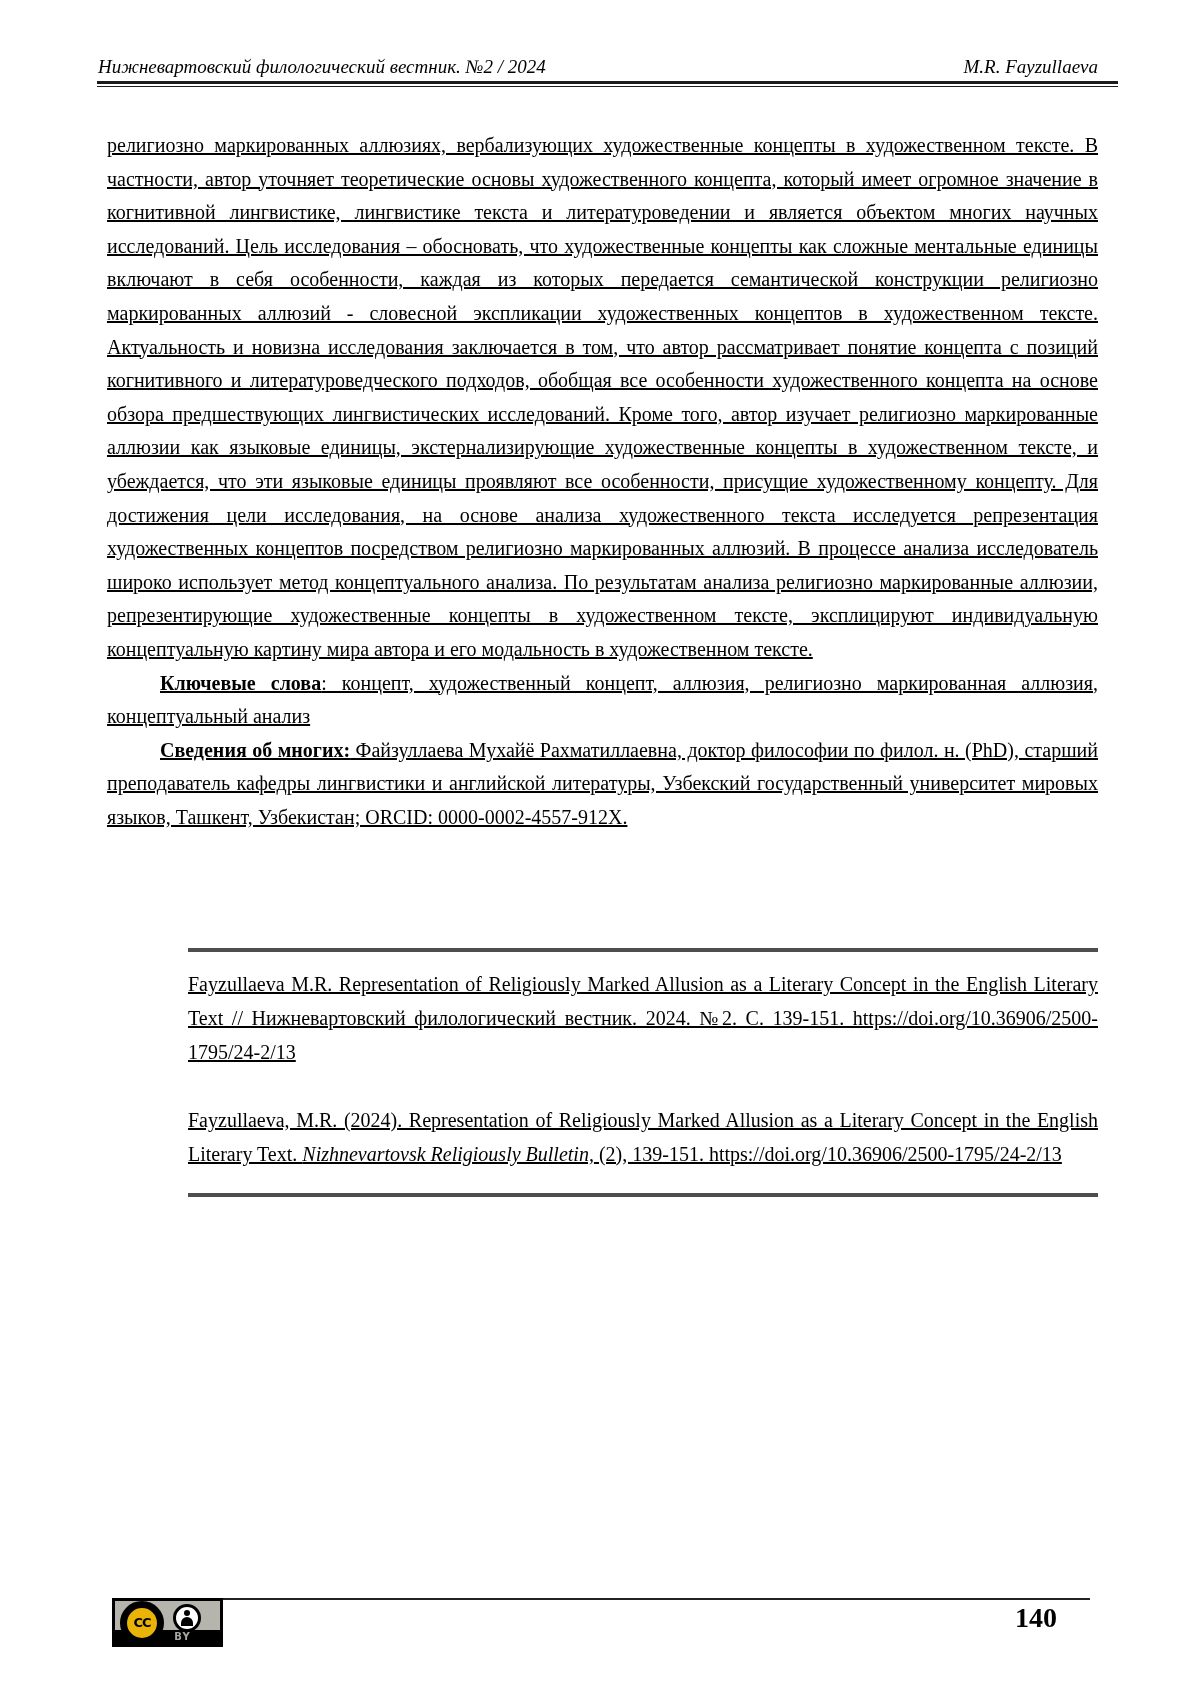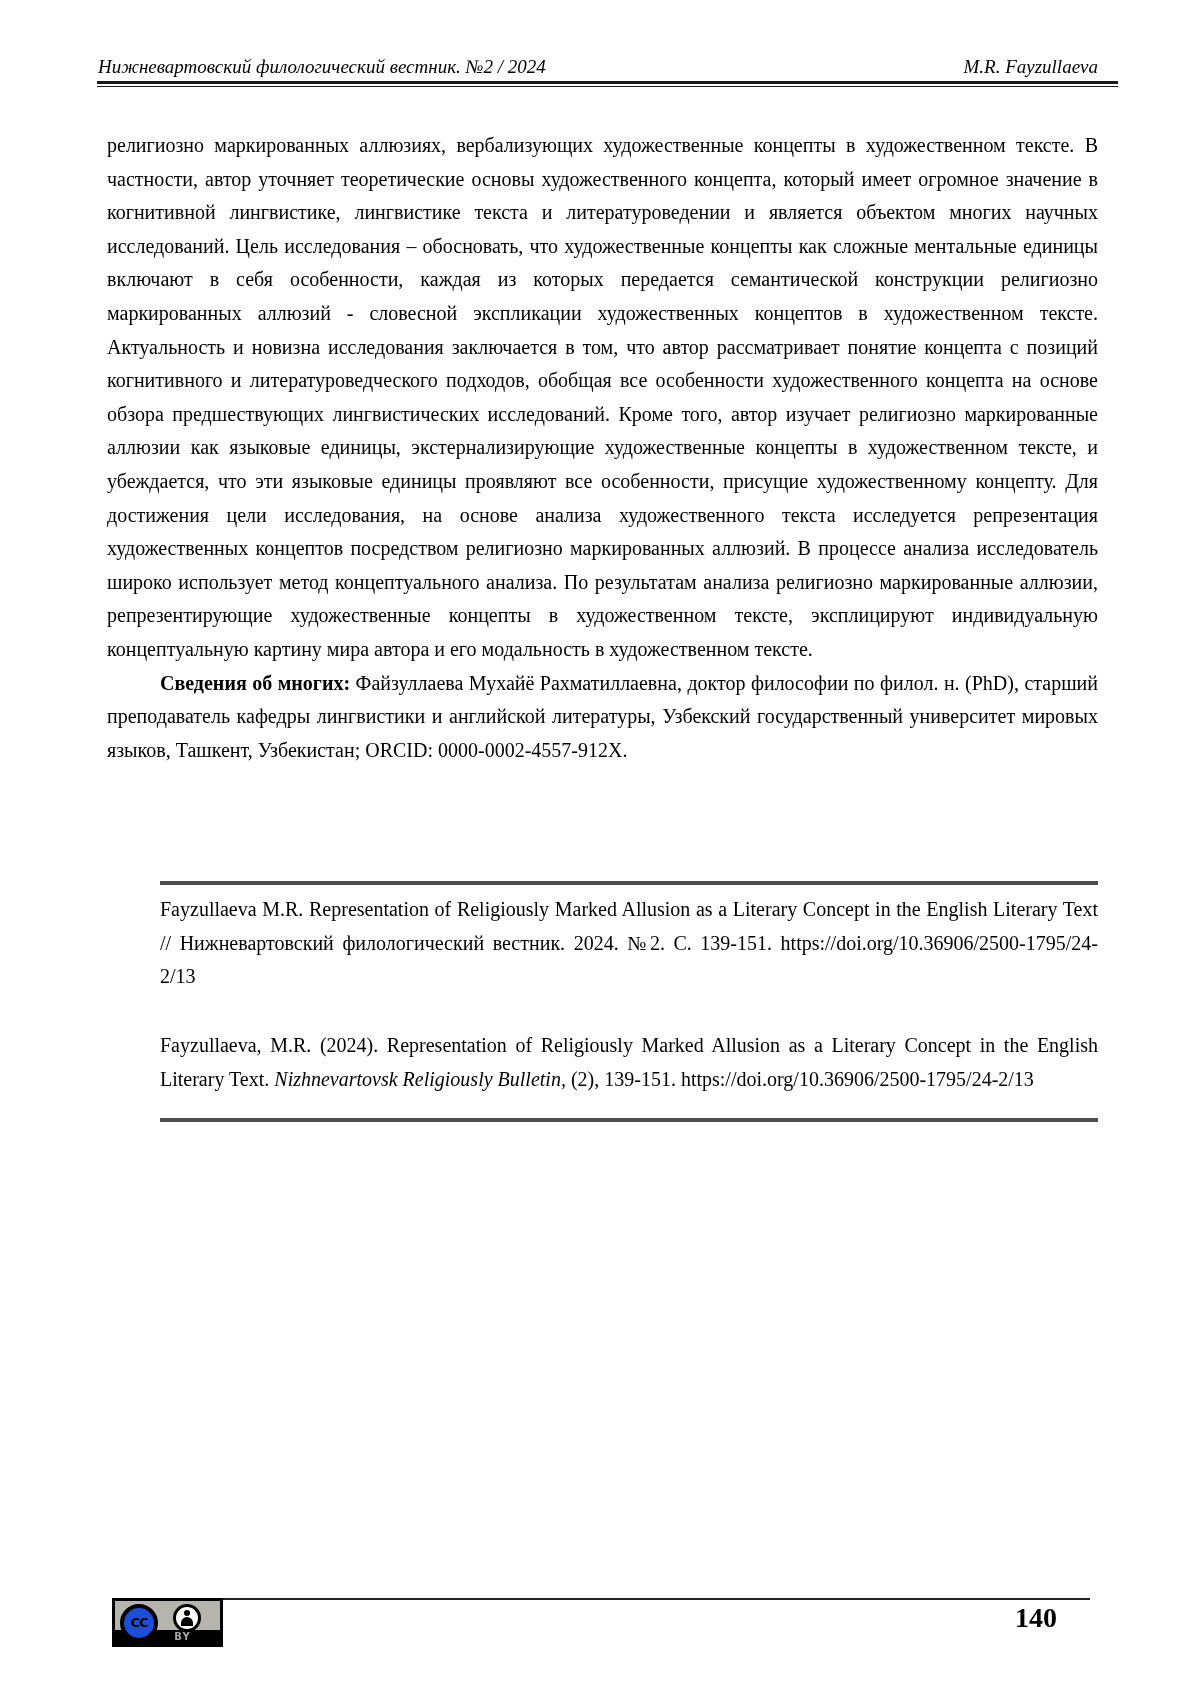--- a/index.html
+++ b/index.html
@@ -25,29 +25,29 @@
     border-top:3px solid #1b1b1b;
     border-bottom:1px solid #1b1b1b;
   }
 
   
   .content {
     position:absolute; top:129px; left:107px; width:991px;
     font-size:20px; line-height:33.6px;
     text-align:justify;
   }
-  .content p { margin:0; }
+  .content p { margin:0;text-decoration:underline; }
   .indent { text-indent:53px; }
   .b { font-weight:bold; }
   .i { font-style:italic; }
 
   
   .citation-block {
-    margin:114px 0 0 53px;
-    padding:8px 0 22px 0;
+    margin:114px 0 0 81px;
+    padding:16px 0 22px 0;
     border-top:4px solid #4e4e4e;
     border-bottom:4px solid #4e4e4e;
   }
   .citation-block .cite + .cite { margin-top:35px; }
 
   
   .footer-rule {
     position:absolute; top:1598px; left:222px; width:868px;
     height:2px; background:#222;
   }
@@ -70,22 +70,22 @@
     color:#a8a8a0;
     font-family:"DejaVu Sans", sans-serif;
     font-size:10px; font-weight:bold;
     line-height:14px; text-align:center;
     padding-left:30px; box-sizing:border-box;
     letter-spacing:1px;
   }
   .cc-circle {
     position:absolute; left:5px; top:50%; transform:translateY(-50%);
     width:30px; height:30px;
-    background:#1d4ed8;
-    border:4px solid #000000; border-radius:50%;
+    background:#eab308;
+    border:7px solid #000000; border-radius:50%;
     display:flex; align-items:center; justify-content:center;
     font-family:"DejaVu Sans", sans-serif;
     font-size:13px; font-weight:bold; letter-spacing:-1px;
     z-index:2;
   }
   .person-circle {
     position:absolute; left:58px; top:3px;
     width:22px; height:22px;
     background:#fff;
     border:3px solid #000; border-radius:50%;
@@ -104,20 +104,23 @@
     <span>M.R. Fayzullaeva</span>
   </div>
   <div class="header-rule"></div>
 
   <div class="content">
 
     <p>
       <span>религиозно маркированных аллюзиях, вербализующих художественные концепты в художественном тексте. В частности, автор уточняет теоретические основы художественного концепта, который имеет огромное значение в когнитивной лингвистике, лингвистике текста и литературоведении и является объектом многих научных исследований. Цель исследования – обосновать, что художественные концепты как сложные ментальные единицы включают в себя особенности, каждая из которых передается семантической конструкции религиозно маркированных аллюзий - словесной экспликации художественных концептов в художественном тексте. Актуальность и новизна исследования заключается в том, что автор рассматривает понятие концепта с позиций когнитивного и литературоведческого подходов, обобщая все особенности художественного концепта на основе обзора предшествующих лингвистических исследований. Кроме того, автор изучает религиозно маркированные аллюзии как языковые единицы, экстернализирующие художественные концепты в художественном тексте, и убеждается, что эти языковые единицы проявляют все особенности, присущие художественному концепту. Для достижения цели исследования, на основе анализа художественного текста исследуется репрезентация художественных концептов посредством религиозно маркированных аллюзий. В процессе анализа исследователь широко использует метод концептуального анализа. По результатам анализа религиозно маркированные аллюзии, репрезентирующие художественные концепты в художественном тексте, эксплицируют индивидуальную концептуальную картину мира автора и его модальность в художественном тексте.</span>
     </p>
 
+    <p class="indent">
+      <span class="b">Ключевые слова</span><span>: концепт, художественный концепт, аллюзия, религиозно маркированная аллюзия, концептуальный анализ</span>
+    </p>
 
     <p class="indent">
       <span class="b">Сведения об многих:</span><span> Файзуллаева Мухайё Рахматиллаевна, доктор философии по филол. н. (PhD), старший преподаватель кафедры лингвистики и английской литературы, Узбекский государственный университет мировых языков, Ташкент, Узбекистан; ORCID: 0000-0002-4557-912X.</span>
     </p>
 
 
     <div class="citation-block">
       <p class="cite">
         <span>Fayzullaeva M.R. Representation of Religiously Marked Allusion as a Literary Concept in the English Literary Text // Нижневартовский филологический вестник. 2024. №2. С. 139-151. https://doi.org/10.36906/2500-1795/24-2/13</span>
       </p>

